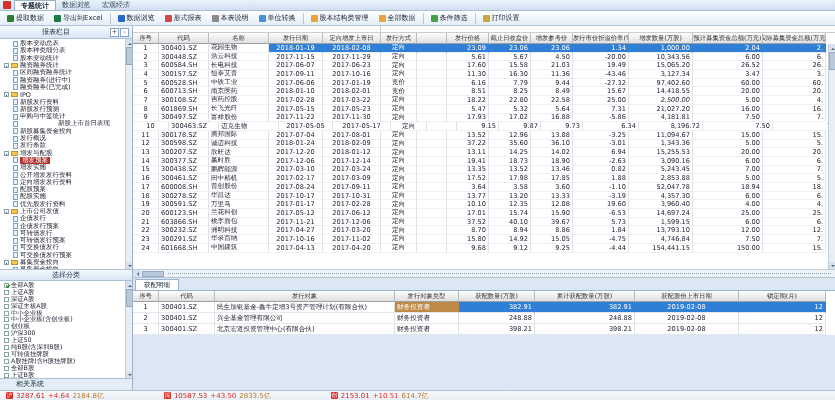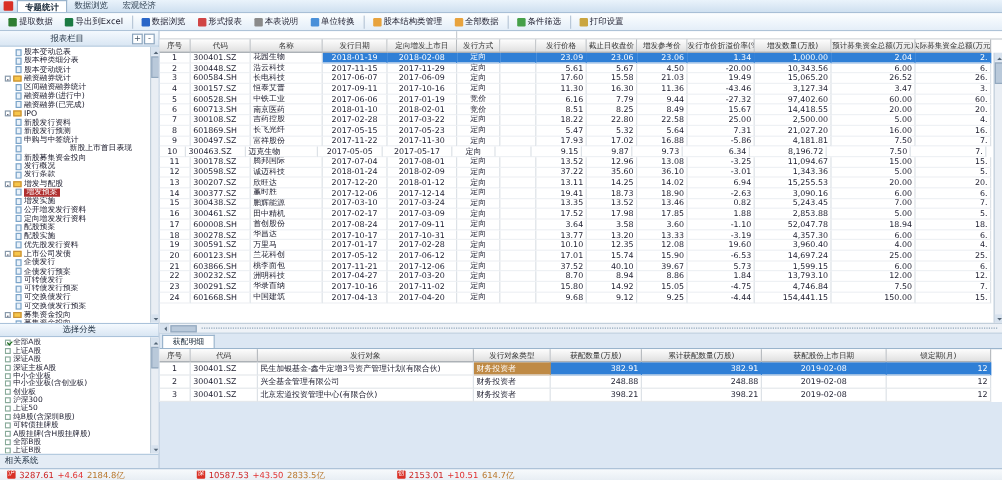--- a/index.html
+++ b/index.html
@@ -49,21 +49,21 @@
   .vs-arrow.down { position:absolute; bottom:0; }
   .vs-thumb { position:absolute; top:8px; left:0; width:7px; height:18px; background:#b9c9da; border:1px solid #93a9bf; }
   .cat-header { height:12px; line-height:11px; text-align:center; background:linear-gradient(#f4f9fe,#d9e6f3);
     border-top:1px solid #aac2da; border-bottom:1px solid #aac2da; color:#234; }
   .cat-list { height:97px; background:#fff; overflow:hidden; position:relative; padding:1px 0 0 4px; }
   .cat-row { height:6.9px; display:flex; align-items:center; gap:2px; white-space:nowrap; overflow:hidden; }
   .chk { width:5px; height:5px; border:1px solid #8a9; background:#fff; position:relative; flex:none; }
   .chk.on::after { content:""; position:absolute; left:0.5px; top:0.5px; width:3px; height:1.6px;
     border-left:1px solid #186a18; border-bottom:1px solid #186a18; transform:rotate(-45deg); }
   .cat-row .lbl { font-size:6.3px; color:#223; }
-  .sb-footer { height:12px; line-height:11px; padding-left:4px; background:#e4ecf5; border-top:1px solid #aac2da; color:#234; }
+  .sb-footer { height:12px; line-height:11px; padding-left:16px; background:#e4ecf5; border-top:1px solid #aac2da; color:#234; }
 
   
   .main { flex:1; display:flex; flex-direction:column; min-width:0; }
   .filterbar { height:16px; display:flex; align-items:center; gap:4px; padding:0 5px;
     background:linear-gradient(#f4f9fe,#e2edf7); border-bottom:1px solid #aec3d8; }
   .f-label { color:#234; }
   .selbox { height:11px; display:flex; align-items:center; background:#fff; border:1px solid #7a9cc4;
     padding:0 2px; gap:3px; }
   .selbox .val { font-size:6.5px; color:#123; }
   .sel-arrow { width:9px; height:9px; background:linear-gradient(#f4f9fe,#cfe0f0); border:1px solid #9ab4cc;
@@ -446,21 +446,21 @@
             <div class="td al-r" style="width: 56px;">-20.00</div>
             <div class="td al-r" style="width: 64px;">10,343.56</div>
             <div class="td al-r" style="width: 70px;">6.00</div>
             <div class="td al-r" style="width: 63px;">6.</div>
           </div>
           <div class="tr">
             <div class="td al-c" style="width: 26px;">3</div>
             <div class="td al-l" style="width: 50px;">600584.SH</div>
             <div class="td al-l" style="width: 60px;">长电科技</div>
             <div class="td al-c" style="width: 54px;">2017-06-07</div>
-            <div class="td al-c" style="width: 58px;">2017-06-09</div>
+            <div class="td al-c" style="width: 58px;">2017-06-23</div>
             <div class="td al-c" style="width: 36px;">定向</div>
             <div class="td al-l" style="width: 30px;"></div>
             <div class="td al-r" style="width: 42px;">17.60</div>
             <div class="td al-r" style="width: 42px;">15.58</div>
             <div class="td al-r" style="width: 42px;">21.03</div>
             <div class="td al-r" style="width: 56px;">19.49</div>
             <div class="td al-r" style="width: 64px;">15,065.20</div>
             <div class="td al-r" style="width: 70px;">26.52</div>
             <div class="td al-r" style="width: 63px;">26.</div>
           </div>
@@ -517,21 +517,21 @@
             <div class="td al-l" style="width: 50px;">300108.SZ</div>
             <div class="td al-l" style="width: 60px;">吉药控股</div>
             <div class="td al-c" style="width: 54px;">2017-02-28</div>
             <div class="td al-c" style="width: 58px;">2017-03-22</div>
             <div class="td al-c" style="width: 36px;">定向</div>
             <div class="td al-l" style="width: 30px;"></div>
             <div class="td al-r" style="width: 42px;">18.22</div>
             <div class="td al-r" style="width: 42px;">22.80</div>
             <div class="td al-r" style="width: 42px;">22.58</div>
             <div class="td al-r" style="width: 56px;">25.00</div>
-            <div class="td al-r" style="width: 64px;">2,500.00</div>
+            <div class="td al-r" style="width: 64px; font-style: italic;">2,500.00</div>
             <div class="td al-r" style="width: 70px;">5.00</div>
             <div class="td al-r" style="width: 63px;">4.</div>
           </div>
           <div class="tr">
             <div class="td al-c" style="width: 26px;">8</div>
             <div class="td al-l" style="width: 50px;">601869.SH</div>
             <div class="td al-l" style="width: 60px;">长飞光纤</div>
             <div class="td al-c" style="width: 54px;">2017-05-15</div>
             <div class="td al-c" style="width: 58px;">2017-05-23</div>
             <div class="td al-c" style="width: 36px;">定向</div>
@@ -554,21 +554,21 @@
             <div class="td al-l" style="width: 30px;"></div>
             <div class="td al-r" style="width: 42px;">17.93</div>
             <div class="td al-r" style="width: 42px;">17.02</div>
             <div class="td al-r" style="width: 42px;">16.88</div>
             <div class="td al-r" style="width: 56px;">-5.86</div>
             <div class="td al-r" style="width: 64px;">4,181.81</div>
             <div class="td al-r" style="width: 70px;">7.50</div>
             <div class="td al-r" style="width: 63px;">7.</div>
           </div>
           <div class="tr">
-            <div class="td al-c" style="width: 22px;">10</div>
+            <div class="td al-c" style="width: 36px;">10</div>
             <div class="td al-l" style="width: 50px;">300463.SZ</div>
             <div class="td al-l" style="width: 60px;">迈克生物</div>
             <div class="td al-c" style="width: 54px;">2017-05-05</div>
             <div class="td al-c" style="width: 58px;">2017-05-17</div>
             <div class="td al-c" style="width: 36px;">定向</div>
             <div class="td al-l" style="width: 30px;"></div>
             <div class="td al-r" style="width: 42px;">9.15</div>
             <div class="td al-r" style="width: 42px;">9.87</div>
             <div class="td al-r" style="width: 42px;">9.73</div>
             <div class="td al-r" style="width: 56px;">6.34</div>

